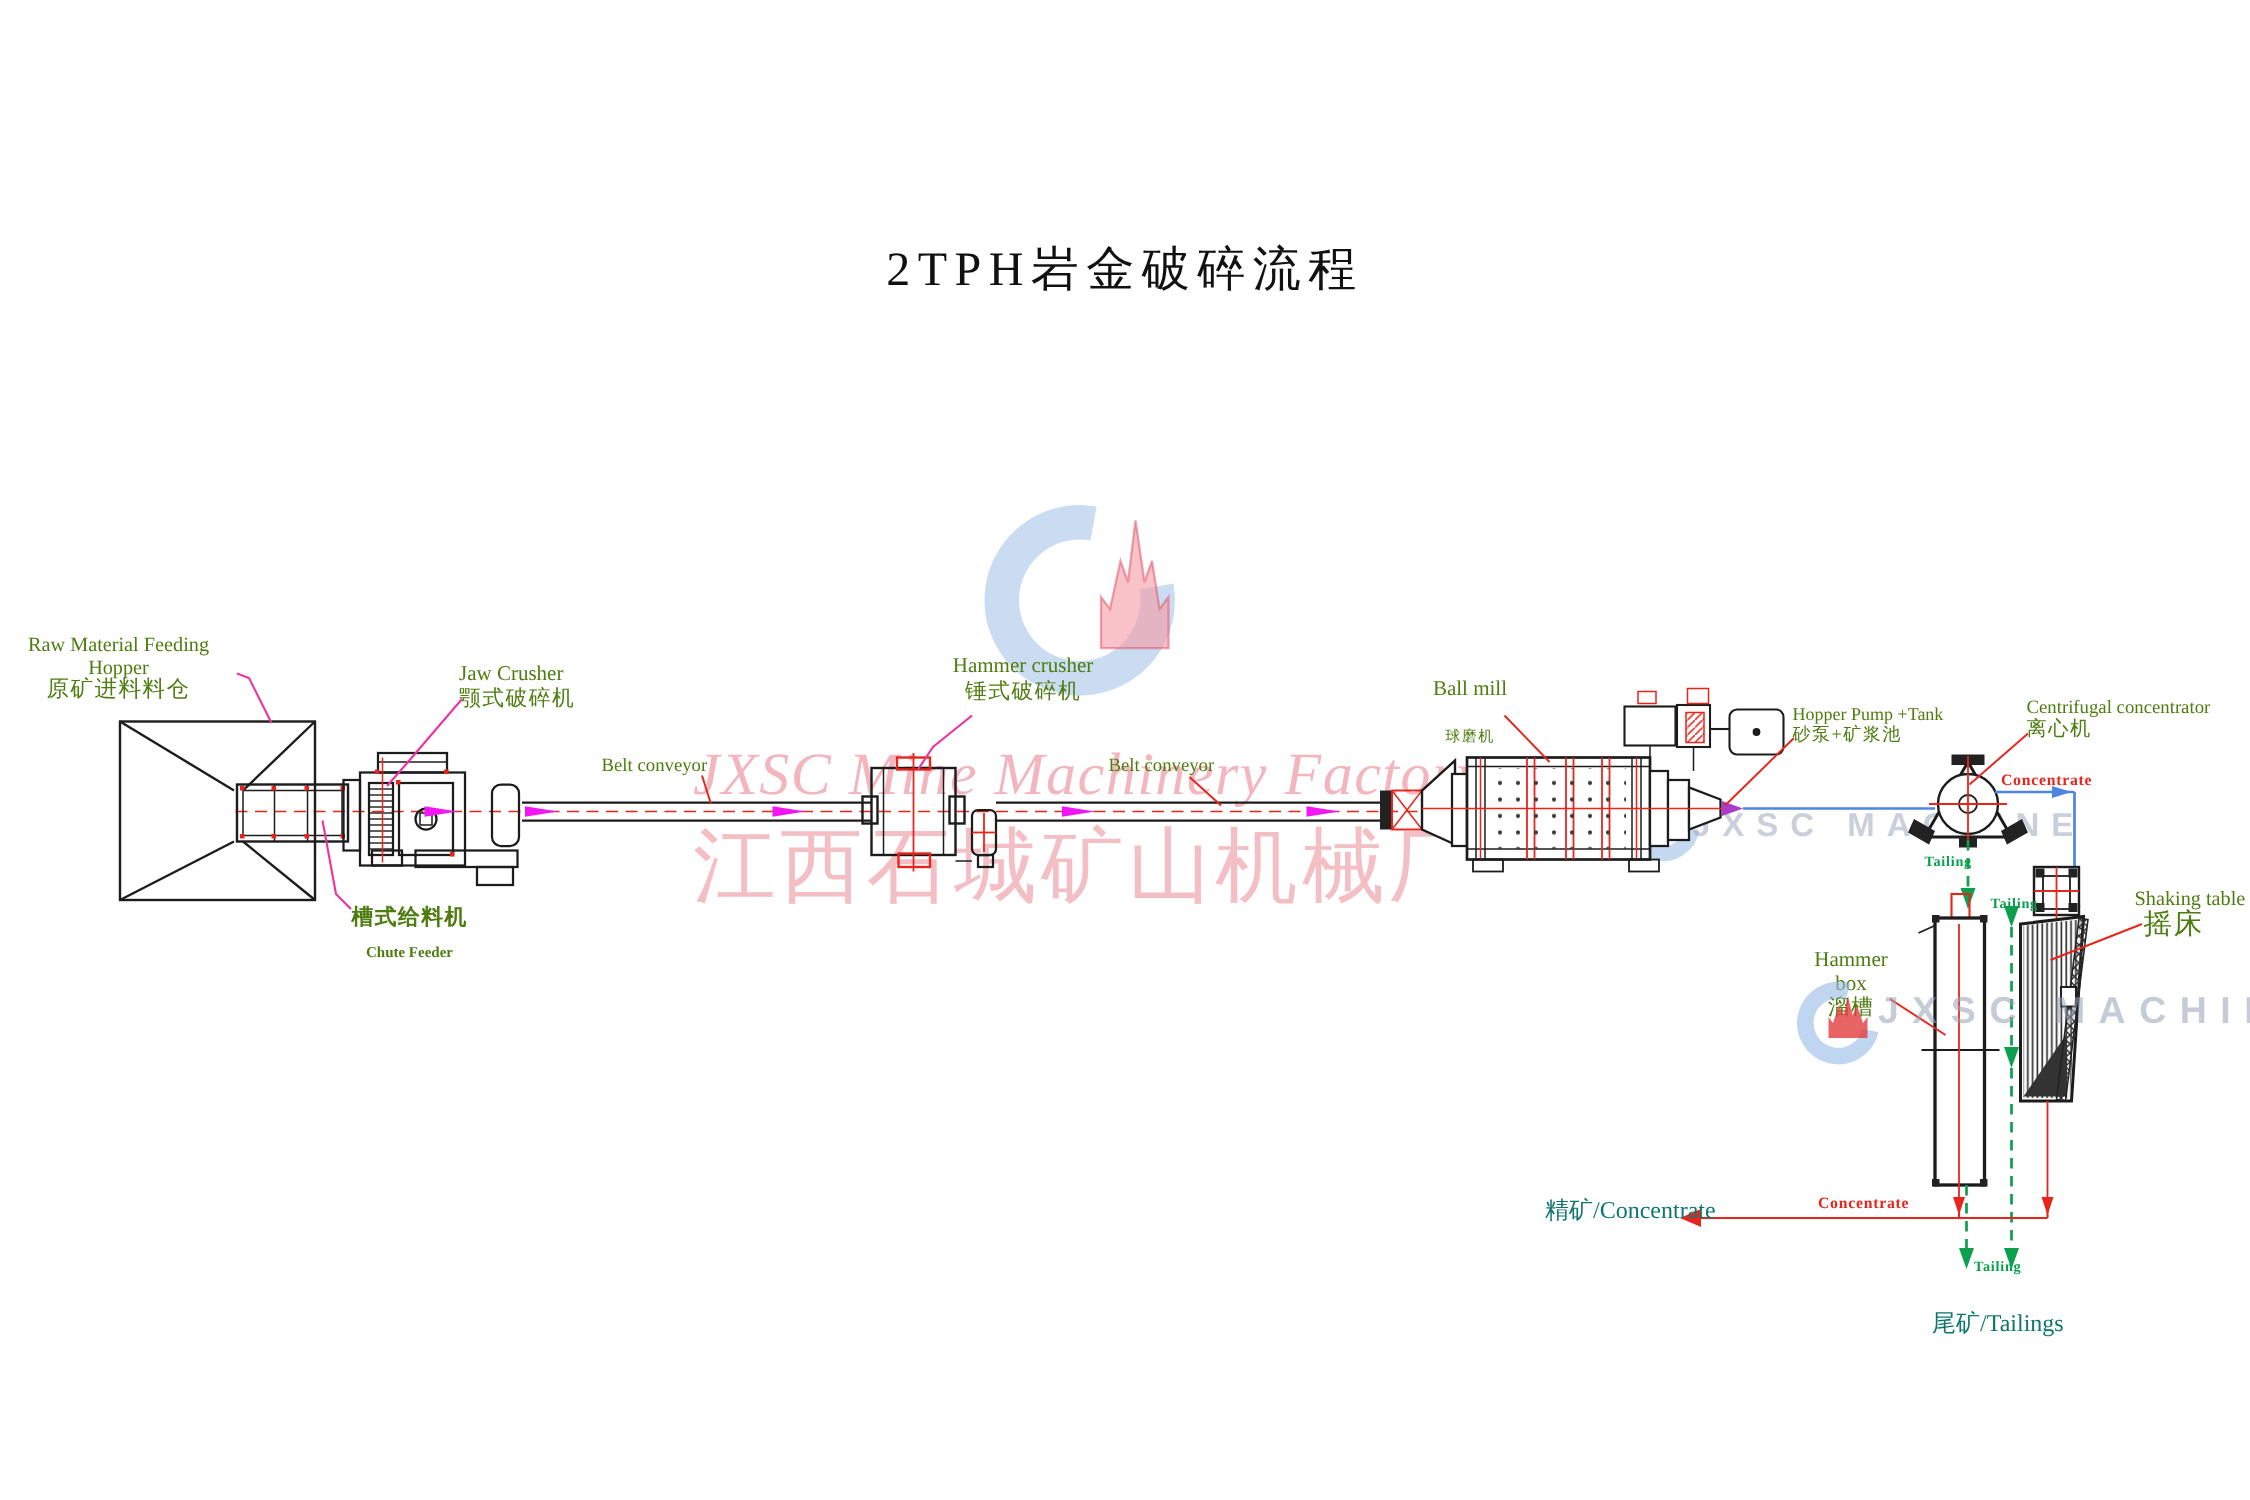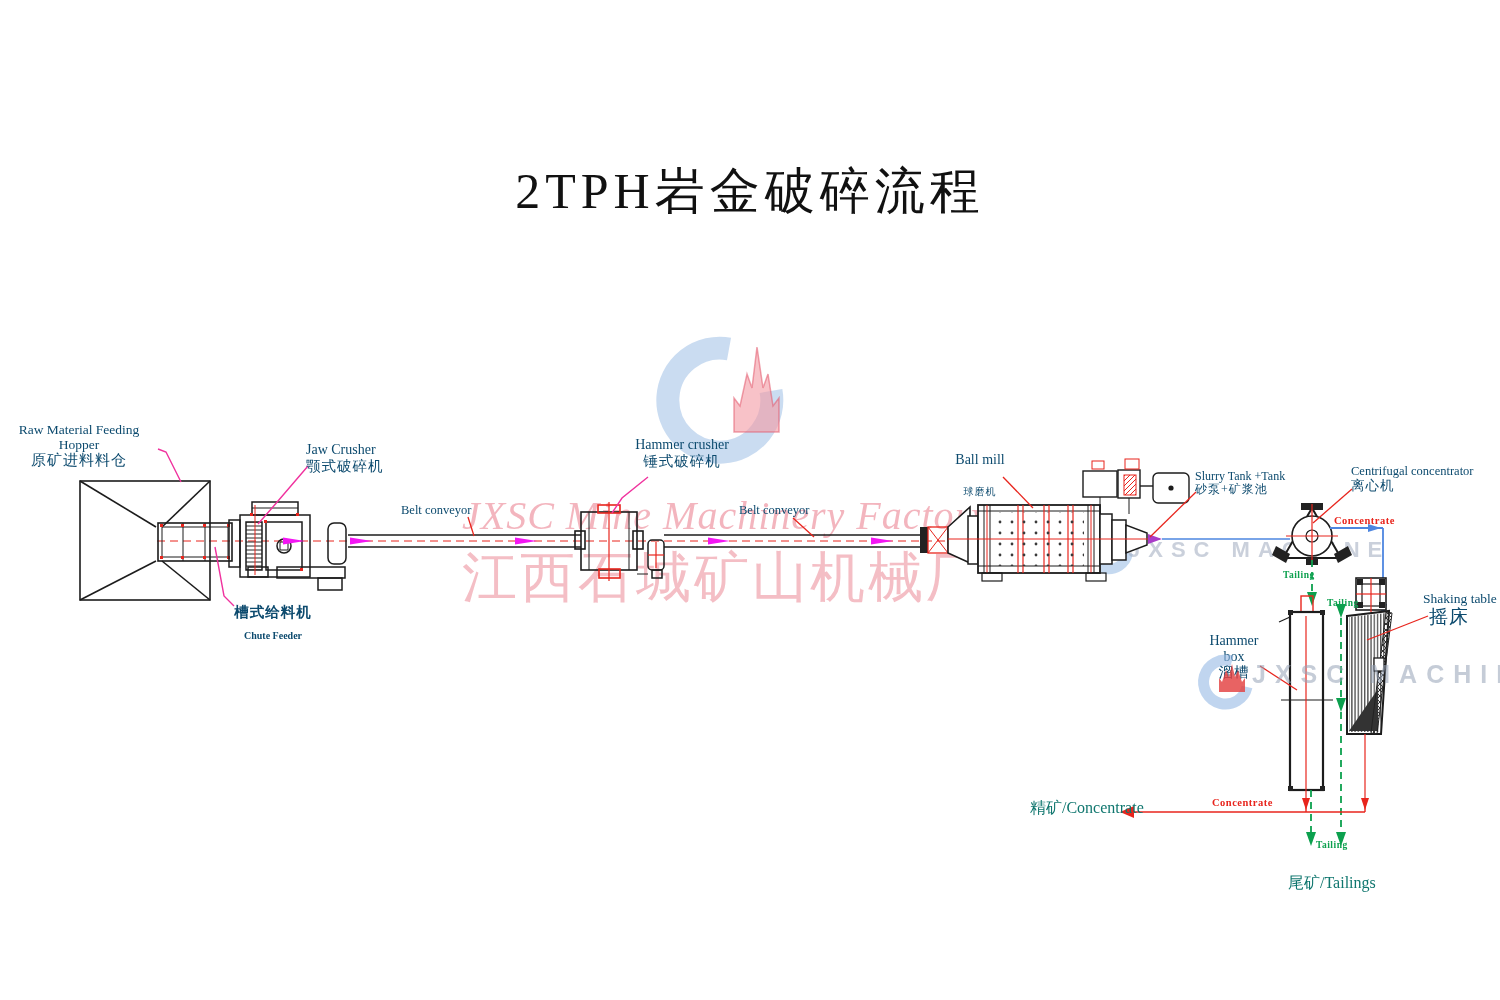--- a/index.html
+++ b/index.html
@@ -1,22 +1,22 @@
 <!DOCTYPE html>
 <html><head>
 <meta charset="utf-8">
 <style>
   html,body{margin:0;padding:0;background:#ffffff;}
   .canvas{position:relative;width:1500px;height:1000px;background:#ffffff;overflow:hidden;
           font-family:"Liberation Serif","DejaVu Serif",serif;color:#1a1a1a;}
-  .lbl{position:absolute;z-index:2;line-height:1.12;color:#0c4a6e;}
+  .lbl{position:absolute;z-index:2;line-height:1.12;color:#4d7c0f;}
   .lbl .en{display:block;}
   .lbl .zh{display:block;letter-spacing:1px;}
   .ctr{text-align:center;}
-  .title-zh{position:absolute;left:0;right:0;top:158px;text-align:center;font-size:50px;
+  .title-zh{position:absolute;left:0;right:0;top:158px;text-align:center;font-size:32px;
             letter-spacing:5px;z-index:2;color:#111;}
   .title-en{position:absolute;left:0;right:0;top:220px;text-align:center;font-size:40px;z-index:2;color:#111;}
   .flow-s{position:absolute;z-index:2;font-size:10.5px;font-weight:bold;letter-spacing:0.5px;}
   .red{color:#e8251d;} .green{color:#0ca04e;}
   .blk{color:#0f766e;font-size:16px;}
   .wm-underlay{position:absolute;inset:0;z-index:0;}
   .wm1{position:absolute;left:462px;top:492px;font-style:italic;font-size:40px;white-space:nowrap;
        color:rgba(228,92,110,0.45);letter-spacing:1px;z-index:0;}
   .wm2{position:absolute;left:462px;top:541px;font-size:55px;white-space:nowrap;
        color:rgba(228,92,110,0.40);letter-spacing:3px;z-index:0;}
@@ -330,21 +330,21 @@
     <span class="en">Hammer crusher</span>
     <span class="zh" style="font-size:14.5px;">锤式破碎机</span>
   </div>
 
   <div class="lbl ctr" style="left:950px;top:452px;width:60px;font-size:14px;">
     <span class="en">Ball mill</span>
     <span class="zh" style="font-size:10px;margin-top:18px;">球磨机</span>
   </div>
 
   <div class="lbl" style="left:1195px;top:470px;font-size:12px;">
-    <span class="en">Slurry Tank +Tank</span>
+    <span class="en">Hopper Pump +Tank</span>
     <span class="zh" style="font-size:12px;">砂泵+矿浆池</span>
   </div>
 
   <div class="lbl" style="left:1351px;top:464px;font-size:12.5px;">
     <span class="en">Centrifugal concentrator</span>
     <span class="zh" style="font-size:13.5px;">离心机</span>
   </div>
 
   <div class="lbl" style="left:1423px;top:591px;font-size:13.5px;">
     <span class="en">Shaking table</span>

